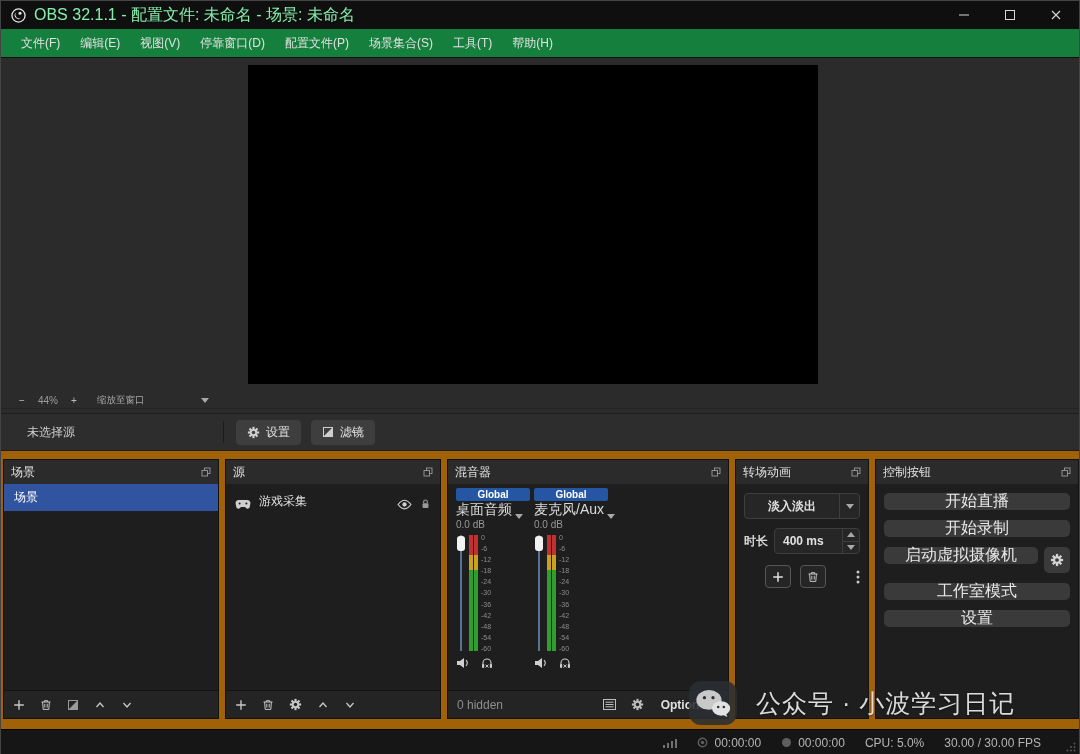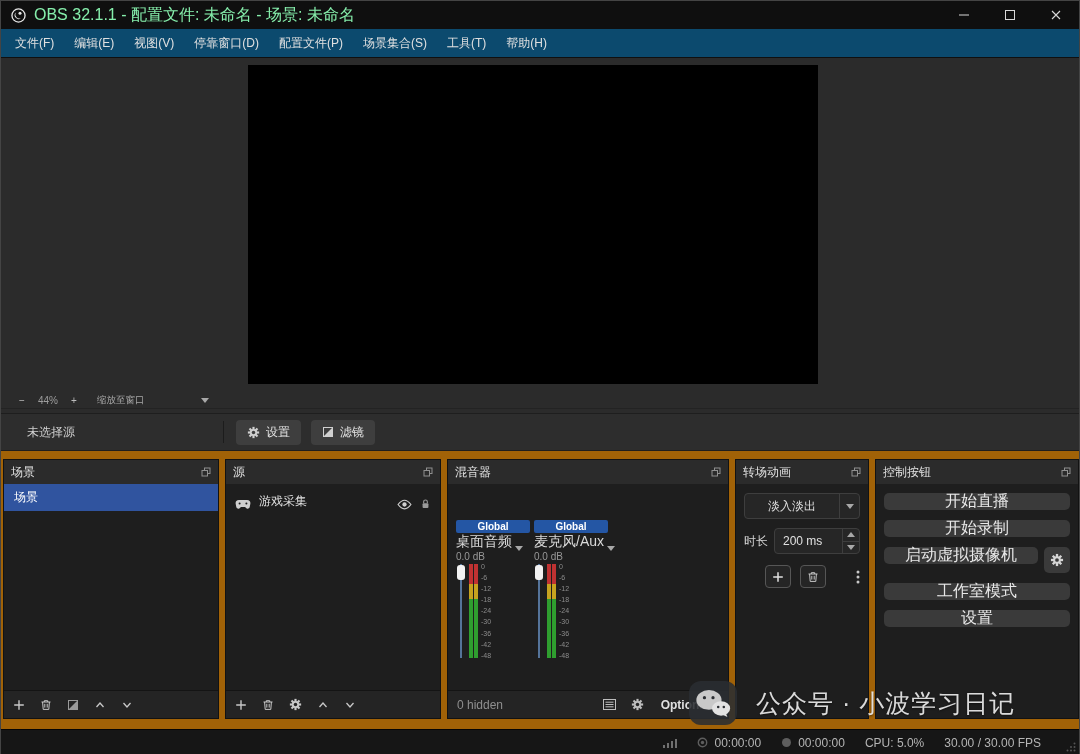--- a/index.html
+++ b/index.html
@@ -13,22 +13,22 @@
 
   
   .titlebar { position:absolute; top:0; left:0; right:0; height:28px; background:#0f0f0f;
     display:flex; align-items:center; }
   .app-icon { margin:0 8px 0 10px; display:flex; }
   .title-text { color:#86efac; font-size:16px; }
   .win-btns { margin-left:auto; display:flex; height:100%; }
   .win-btn { width:46px; height:100%; display:flex; align-items:center; justify-content:center; }
 
   
-  .menubar { position:absolute; top:28px; left:0; right:0; height:29px; background:#0c4a6e;
-    display:flex; align-items:stretch; padding-left:4px; border-bottom:1px solid #101010; }
+  .menubar { position:absolute; top:28px; left:0; right:0; height:29px; background:#15803d;
+    display:flex; align-items:stretch; padding-left:10px; border-bottom:1px solid #101010; }
   .menu-item { display:flex; align-items:center; padding:0 10px; color:#e0e0e0; font-size:12px; }
 
   
   .workspace { position:absolute; top:57px; left:0; right:0; height:334px; background:#2b2b2b; }
   .canvas { position:absolute; left:247px; top:7px; width:570px; height:319px; background:#000; }
 
   .zoomrow { position:absolute; top:391px; left:0; right:0; height:17px; background:#2b2b2b;
     display:flex; align-items:center; font-size:10px; color:#9d9d9d; padding-left:12px;
     border-bottom:1px solid #232323; }
   .zoom-btn { width:18px; text-align:center; color:#bdbdbd; }
@@ -56,21 +56,21 @@
     display:flex; flex-direction:column; }
   .panel-header { height:24px; background:#2b2b2b; display:flex; align-items:center;
     justify-content:space-between; padding:0 7px; color:#e2e2e2; flex:0 0 auto; }
   .panel-body { flex:1 1 auto; position:relative; overflow:hidden; }
   .panel-toolbar { flex:0 0 auto; height:28px; background:#242424; border-top:1px solid #141414;
     display:flex; align-items:center; gap:15px; padding:0 9px; }
   .tb-ic { display:flex; align-items:center; }
 
   .p-scenes { left:2px; width:216px; }
   .p-sources { left:224px; width:216px; }
-  .p-mixer { left:446px; width:282px;gap:32px; }
+  .p-mixer { left:446px; width:282px; }
   .p-transitions { left:734px; width:134px; }
   .p-controls { left:874px; width:204px; }
 
   .scene-item { height:27px; line-height:27px; padding-left:10px; background:#30549f; color:#fff; }
 
   .source-item { height:26px; display:flex; align-items:flex-end; padding:0 9px; gap:8px; color:#e0e0e0; }
   .source-item .label { flex:1; }
 
   
   .mixer-body { display:flex; gap:4px; padding:4px 0 0 8px; }
@@ -90,21 +90,21 @@
     background:linear-gradient(to bottom,#c03232 0,#c03232 17%,#c7a31f 17%,#c7a31f 30%,#2f9e2f 30%,#2f9e2f 100%); }
   .mix-scale { height:120px; display:flex; flex-direction:column; justify-content:space-between;
     padding:1px 0; }
   .tick { font-size:7px; line-height:7px; color:#8c8c8c; }
   .mix-icons { margin-top:4px; display:flex; gap:10px; align-items:center; }
   .mix-hidden { color:#8f8f8f; }
   .mix-options { margin-left:2px; display:flex; align-items:center; gap:5px; color:#e0e0e0; font-weight:bold; }
   .spacer { flex:1; }
 
   
-  .trans-body { padding:9px 8px; }
+  .trans-body { padding:9px 8px;font-weight:bold; }
   .combo { height:26px; background:#262626; border:1px solid #3e3e3e; border-radius:4px;
     display:flex; align-items:center; }
   .combo .val { flex:1; text-align:center; color:#e0e0e0; }
   .combo .dd { width:20px; height:100%; display:flex; align-items:center; justify-content:center;
     border-left:1px solid #3e3e3e; }
   .dur-row { display:flex; align-items:center; gap:6px; margin-top:9px; }
   .dur-label { color:#d5d5d5; }
   .spin { flex:1; height:26px; background:#262626; border:1px solid #3e3e3e; border-radius:4px;
     display:flex; align-items:center; }
   .spin .val { flex:1; padding-left:8px; color:#e0e0e0; }
@@ -484,21 +484,21 @@
       <div class="panel-body trans-body">
         <div class="combo">
           <span class="val">淡入淡出</span>
           <span class="dd">
               <span class="caret"></span>
             </span>
         </div>
         <div class="dur-row">
           <span class="dur-label">时长</span>
           <div class="spin">
-            <span class="val">200 ms</span>
+            <span class="val">400 ms</span>
             <div class="spin-btns">
               <div>
                   <span class="caret-up"></span>
                 </div>
               <div>
                   <span class="caret"></span>
                 </div>
             </div>
           </div>
         </div>

